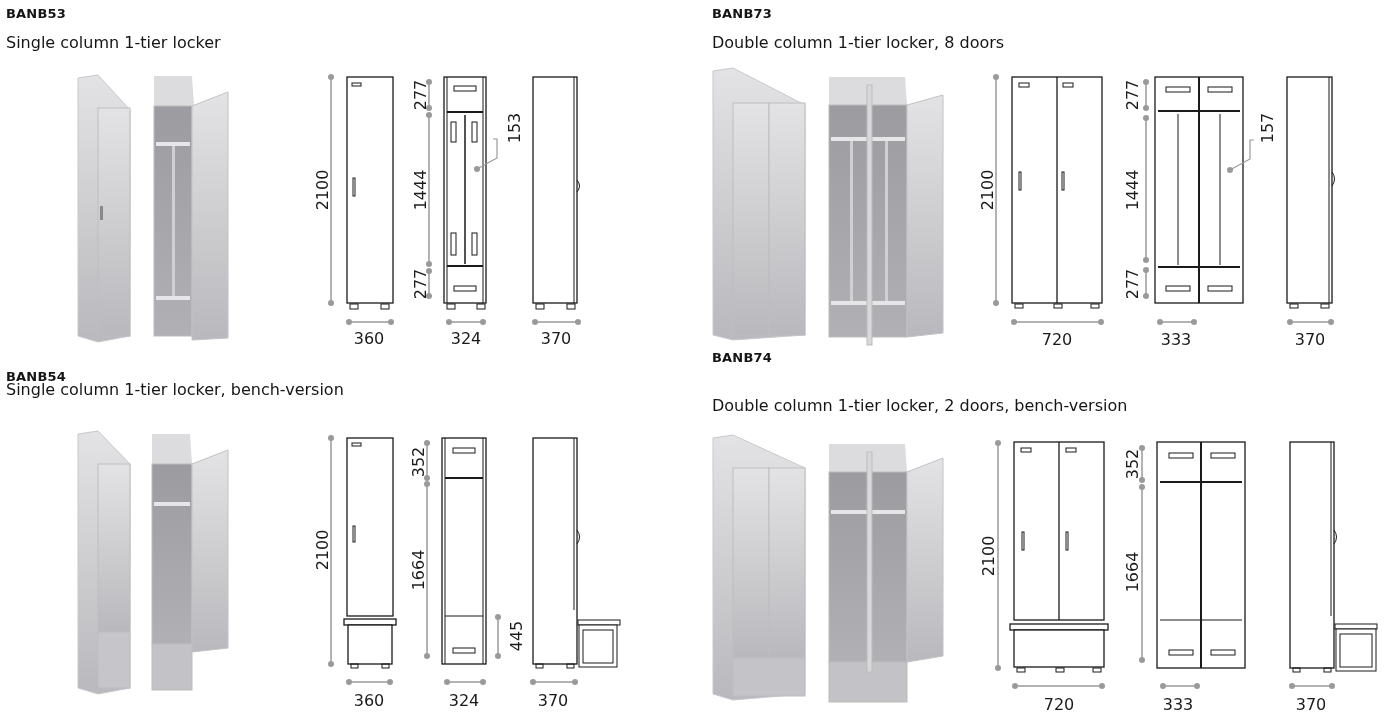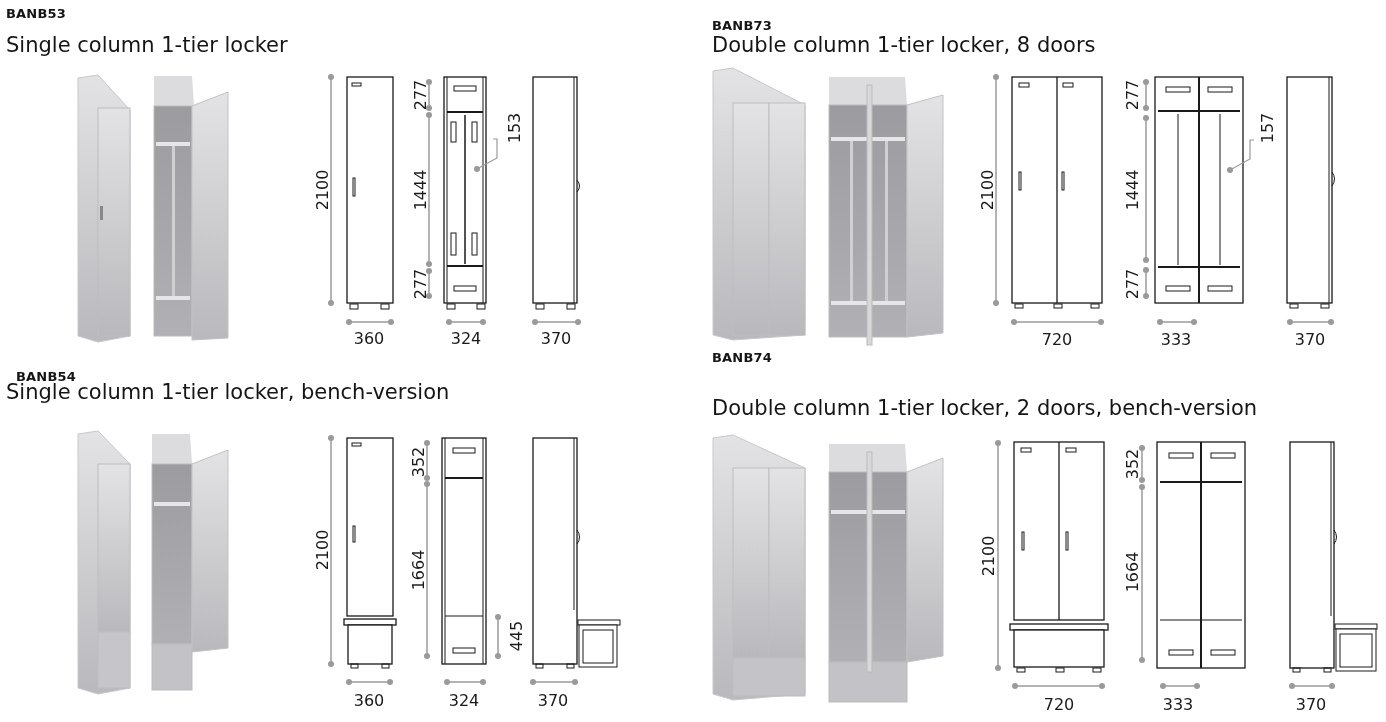--- a/index.html
+++ b/index.html
@@ -1,20 +1,20 @@
 <!DOCTYPE html>
 <html><head>
 <meta charset="utf-8">
 <style>
   html, body { margin:0; padding:0; background:#ffffff; }
   body { width:1386px; height:722px; position:relative; overflow:hidden;
          font-family:"DejaVu Sans", "Liberation Sans", sans-serif; color:#151515; }
   .product { position:absolute; }
   .code { position:absolute; font-weight:bold; font-size:13px; letter-spacing:0.2px; }
-  .desc { position:absolute; font-size:21px; white-space:nowrap; }
+  .desc { position:absolute; font-size:16px; white-space:nowrap; }
   svg { position:absolute; overflow:visible; }
   .dimtxt { font-family:"DejaVu Sans", sans-serif; font-size:16px; fill:#1a1a1a; }
 </style>
 </head>
 <body>
 
 <div class="product">
   <div class="code" style="left:6px;top:6px;">BANB53</div>
   <div class="desc" style="left:6px;top:33px;">Single column 1-tier locker</div>
 </div>
@@ -94,21 +94,21 @@
   <path d="M277,120 q5,6 0,12" fill="none" stroke="#1a1a1a"></path>
   <rect x="236" y="244" width="8" height="5" fill="none" stroke="#1a1a1a"></rect>
     <rect x="267" y="244" width="8" height="5" fill="none" stroke="#1a1a1a"></rect>
   <line x1="235" y1="262" x2="278" y2="262" stroke="#9a9a9a" stroke-width="1.5"></line>
     <circle cx="235" cy="262" r="3" fill="#9a9a9a"></circle>
     <circle cx="278" cy="262" r="3" fill="#9a9a9a"></circle>
   <text class="dimtxt" x="256" y="284" text-anchor="middle">370</text>
 </svg>
 
 <div class="product">
-  <div class="code" style="left:712px;top:6px;margin-top:12px;">BANB73</div>
+  <div class="code" style="left:712px;top:6px;">BANB73</div>
   <div class="desc" style="left:712px;top:33px;">Double column 1-tier locker, 8 doors</div>
 </div>
 <svg style="left:705px;top:65px" width="250" height="290">
   <polygon points="8,6 28,3 100,40 100,270 28,275 8,270" fill="url(#met)" stroke="#c8c8cc"></polygon>
   <rect x="28" y="38" width="36" height="232" fill="url(#met)" stroke="#bdbdc1"></rect>
   <rect x="64" y="38" width="36" height="232" fill="url(#met)" stroke="#bdbdc1"></rect>
   <polygon points="124,12 200,12 202,40 124,40" fill="#dcdcde"></polygon>
   <rect x="124" y="40" width="78" height="232" fill="url(#inn)" stroke="#bbb"></rect>
   <rect x="126" y="72" width="74" height="4" fill="#e6e6e8"></rect>
   <rect x="126" y="236" width="74" height="4" fill="#e6e6e8"></rect>
@@ -169,21 +169,21 @@
   <path d="M362,112 q5,7 0,14" fill="none" stroke="#1a1a1a"></path>
   <rect x="320" y="244" width="8" height="4" fill="none" stroke="#1a1a1a"></rect>
     <rect x="351" y="244" width="8" height="4" fill="none" stroke="#1a1a1a"></rect>
   <line x1="320" y1="262" x2="361" y2="262" stroke="#9a9a9a" stroke-width="1.5"></line>
     <circle cx="320" cy="262" r="3" fill="#9a9a9a"></circle>
     <circle cx="361" cy="262" r="3" fill="#9a9a9a"></circle>
   <text class="dimtxt" x="340" y="285" text-anchor="middle">370</text>
 </svg>
 
 <div class="product">
-  <div class="code" style="left:16px;top:369px;">BANB54</div>
+  <div class="code" style="left:6px;top:369px;">BANB54</div>
   <div class="desc" style="left:6px;top:380px;">Single column 1-tier locker, bench-version</div>
 </div>
 <svg style="left:70px;top:428px" width="170" height="270">
   <polygon points="8,6 28,3 60,36 60,260 28,266 8,260" fill="url(#met)" stroke="#c8c8cc"></polygon>
   <rect x="28" y="36" width="32" height="168" fill="url(#met)" stroke="#bdbdc1"></rect>
   <rect x="28" y="204" width="32" height="56" fill="#c6c6ca" stroke="#bdbdc1"></rect>
   <polygon points="82,6 120,6 122,36 82,36" fill="#dcdcde"></polygon>
   <rect x="82" y="36" width="40" height="180" fill="url(#inn)" stroke="#bbb"></rect>
   <rect x="84" y="74" width="36" height="4" fill="#e6e6e8"></rect>
   <rect x="82" y="216" width="40" height="46" fill="#c3c3c7" stroke="#bbb"></rect>

